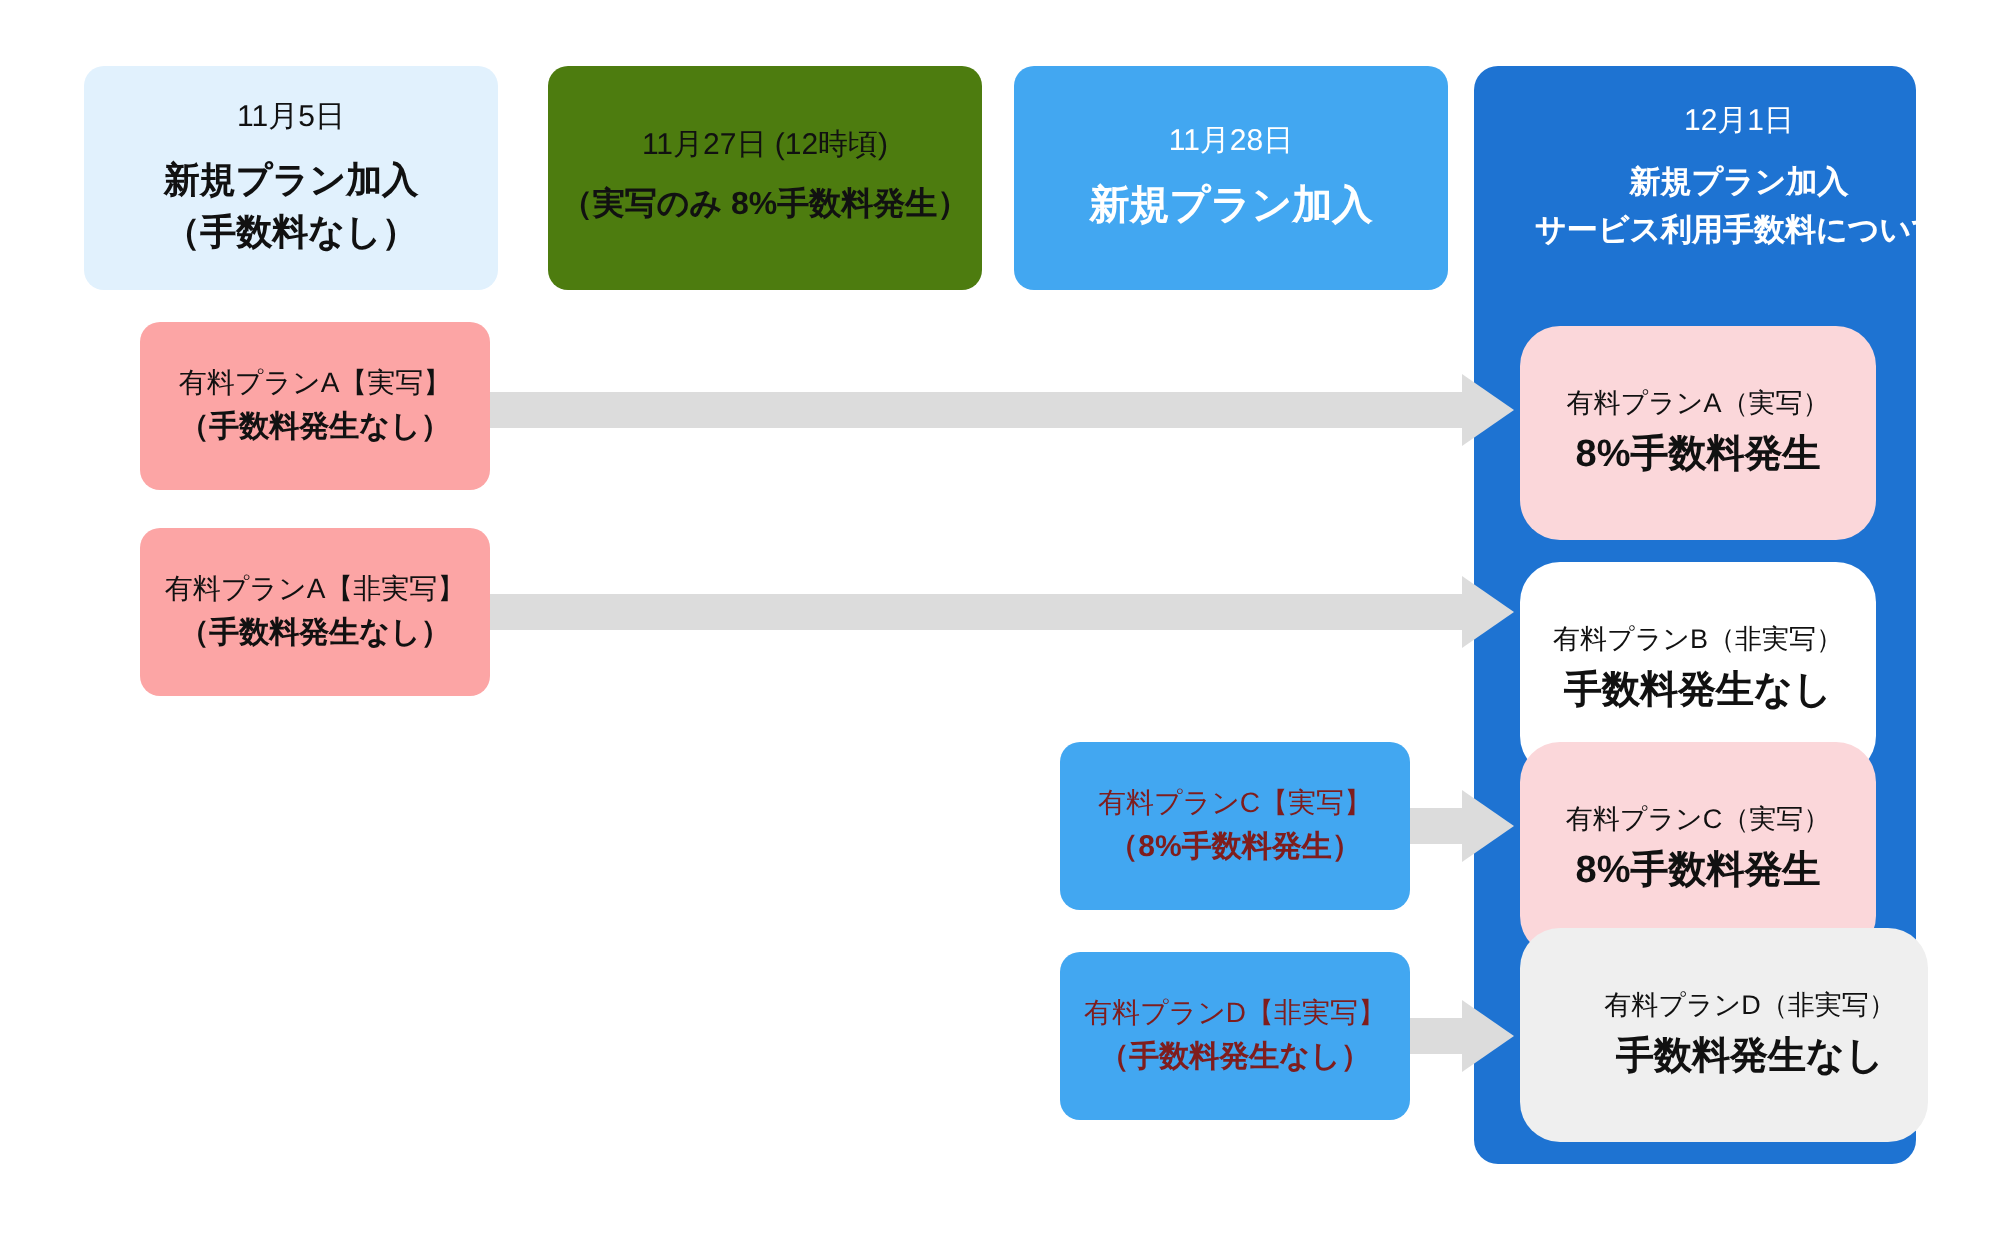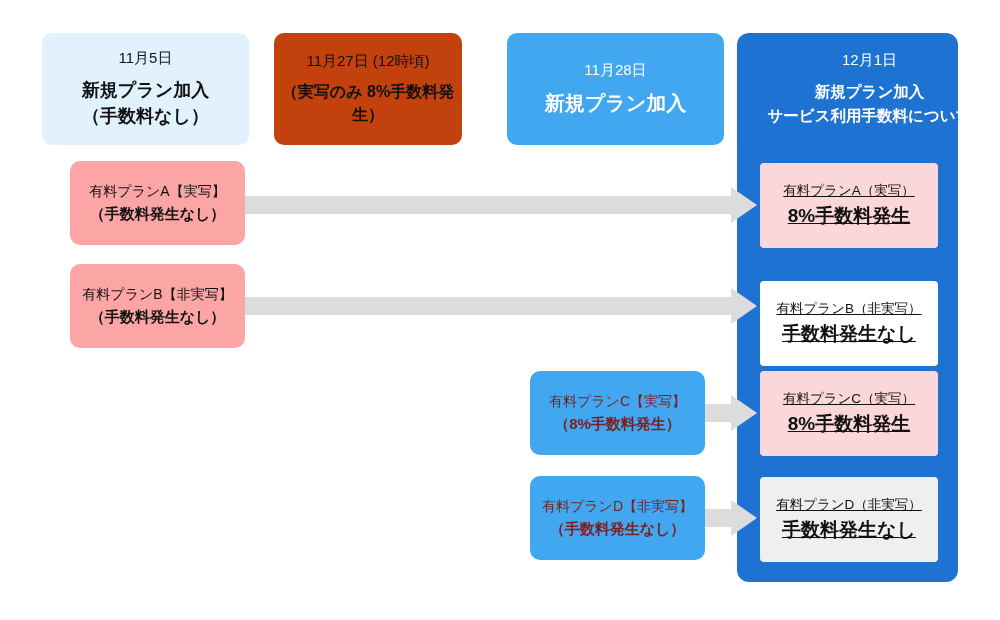--- a/index.html
+++ b/index.html
@@ -17,21 +17,21 @@
     border-radius: 10px;
     display: flex; flex-direction: column; justify-content: center; align-items: center;
     text-align: center;
   }
   .col-head .date { font-size: 15px; font-weight: 400; margin-bottom: 9px; }
   .col-head .title { font-weight: bold; line-height: 1.45; }
   .col-head .title span { display: block; }
 
   .col-nov5  { left: 42px;  width: 207px; background: #e1f1fd; }
   .col-nov5 .title { font-size: 18px; }
-  .col-nov27 { left: 274px; width: 188px; background: #c2410c; }
+  .col-nov27 { left: 274px; width: 217px; background: #4d7c0f; }
   .col-nov27 .title { font-size: 16px; }
   .col-nov28 { left: 507px; width: 217px; background: #42a7f1; color: #ffffff; }
   .col-nov28 .title { font-size: 20px; }
 
   
   .col-dec1 {
     position: absolute; left: 737px; top: 33px; width: 221px; height: 549px;
     background: #1e73d2; border-radius: 12px; color: #ffffff;
   }
   .col-dec1 .head {
@@ -54,34 +54,34 @@
   .plan .fee  { font-size: 15px; font-weight: bold; }
   .plan-light { background: #fca5a5; color: #111111; }
   .plan-blue  { background: #42a7f1; color: #7f1d1d; }
   .plan-a { left: 70px;  top: 161px; }
   .plan-b { left: 70px;  top: 264px; }
   .plan-c { left: 530px; top: 371px; }
   .plan-d { left: 530px; top: 476px; }
 
   
   .result {
-    position: absolute; left: 760px; width: 178px; height: 85px;
-    border-radius: 4px;
+    position: absolute; left: 760px; width: 178px; height: 107px;
+    border-radius: 20px;
     display: flex; flex-direction: column; justify-content: center; align-items: center;
-    text-align: center; color: #111111; text-decoration: underline;
+    text-align: center; color: #111111;
   }
   .result .name { font-size: 13.5px; font-weight: 400; margin-bottom: 3px; }
   .result .fee  { font-size: 19px; font-weight: bold; }
   .result-pink  { background: #fbd7da; }
   .result-white { background: #ffffff; }
   .result-gray  { background: #efefef; }
   .result-a { top: 163px; }
   .result-b { top: 281px; }
   .result-c { top: 371px; }
-  .result-d { top: 477px; }
+  .result-d { top: 464px; padding-left: 26px; }
 
   
   .arrow { position: absolute; height: 36px; }
   .arrow .shaft { position: absolute; left: 0; top: 9px; height: 18px; background: #dcdcdc; }
   .arrow .head {
     position: absolute; right: 0; top: 0; width: 0; height: 0;
     border-top: 18px solid transparent;
     border-bottom: 18px solid transparent;
     border-left: 26px solid #dcdcdc;
   }
@@ -129,21 +129,21 @@
       </div>
     </div>
   </div>
 
   <div class="plan plan-light plan-a">
     <div class="name">有料プランA【実写】</div>
     <div class="fee">（手数料発生なし）</div>
   </div>
 
   <div class="plan plan-light plan-b">
-    <div class="name">有料プランB【非実写】</div>
+    <div class="name">有料プランA【非実写】</div>
     <div class="fee">（手数料発生なし）</div>
   </div>
 
   <div class="plan plan-blue plan-c">
     <div class="name">有料プランC【実写】</div>
     <div class="fee">（8%手数料発生）</div>
   </div>
 
   <div class="plan plan-blue plan-d">
     <div class="name">有料プランD【非実写】</div>

